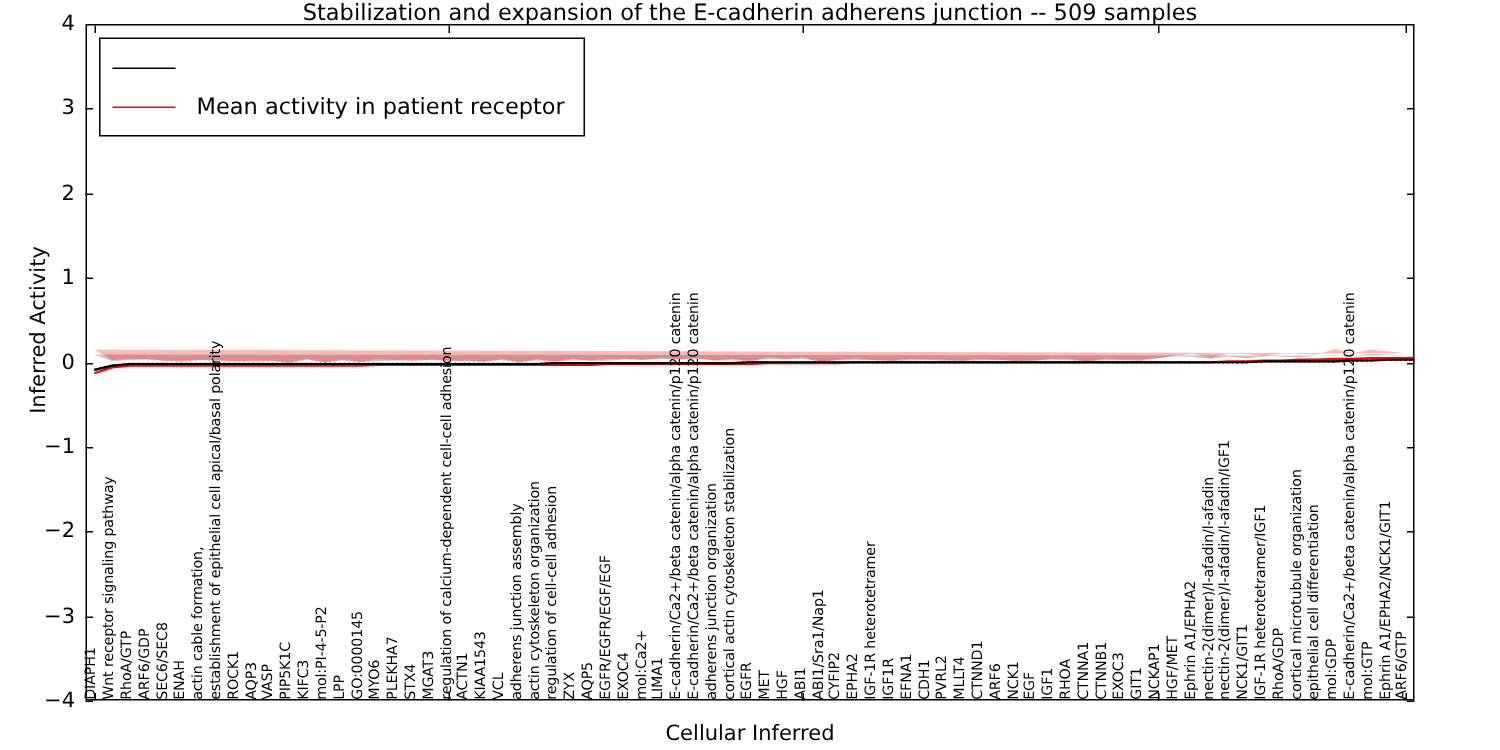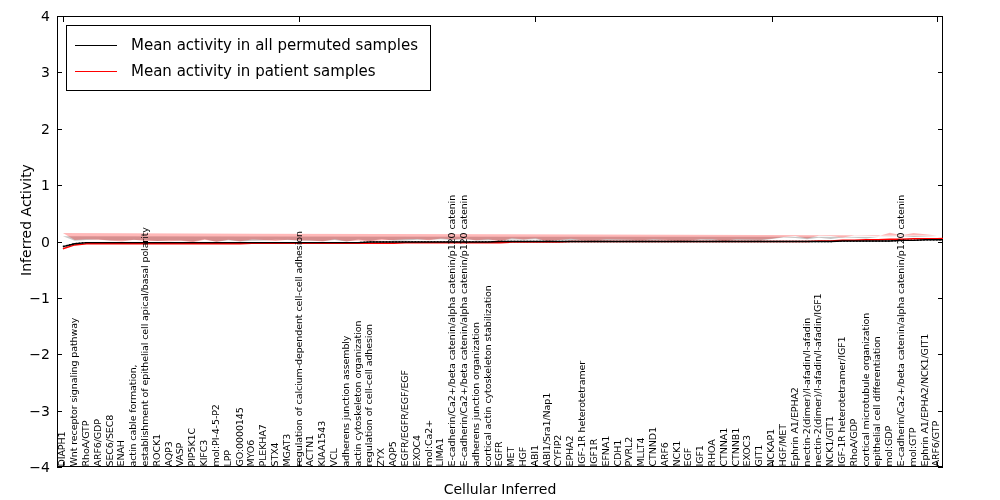--- a/index.html
+++ b/index.html
@@ -88,20 +88,21 @@
   .legend-text{font-size:15px;color:#000;white-space:nowrap;}
 
   #data-layer{position:absolute;left:57px;top:16px;width:886px;height:451px;overflow:hidden;}
   #data-layer svg{display:block;}
 </style>
 </head>
 <body>
 
 <div id="figure">
 
+  <div id="chart-title">Stabilization and expansion of the E-cadherin adherens junction -- 509 samples</div>
 
   <div id="ylabel">Inferred Activity</div>
   <div id="xlabel">Cellular Inferred</div>
 
   <div id="ytick-wrap">
       <div class="ytl" style="left: 4px; top: 9px;">4</div>
       <div class="ytl" style="left: 4px; top: 65.375px;">3</div>
       <div class="ytick-mark" style="top: 72.375px;"></div>
       <div class="ytick-mark-r" style="top: 72.375px;"></div>
       <div class="ytl" style="left: 4px; top: 121.75px;">2</div>
@@ -223,21 +224,20 @@
       <div class="xtick-t" style="left: 535.44px;"></div>
       <div class="xtick-b" style="left: 771.707px;"></div>
       <div class="xtick-t" style="left: 771.707px;"></div>
       <div class="xtick-b" style="left: 937.093px;"></div>
       <div class="xtick-t" style="left: 937.093px;"></div>
     </div>
 
   <div id="legend">
     <div class="legend-row">
       <span class="legend-swatch"></span>
-      <span class="legend-text">Mean activity in all permuted samples</span>
     </div>
     <div class="legend-row">
       <span class="legend-swatch red"></span>
-      <span class="legend-text">Mean activity in patient samples</span>
+      <span class="legend-text">Mean activity in patient receptor</span>
     </div>
   </div>
 
 </div>
 
 </body></html>

